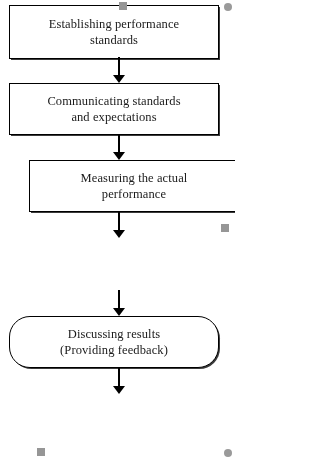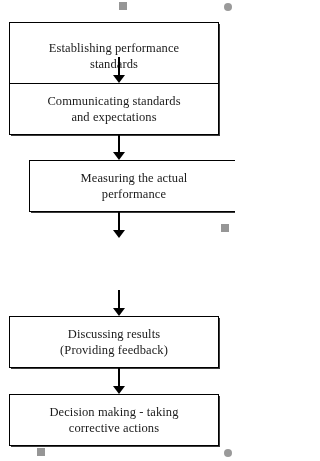--- a/index.html
+++ b/index.html
@@ -39,25 +39,25 @@
   .flow-box .box-text {
     font-size: 12.5px;
     line-height: 16px;
     color: #1a1a1a;
     letter-spacing: 0.1px;
     padding: 0 6px;
     white-space: pre-line;
   }
 
   
-  #box-1 { top: 22px;   height: 68px; }
+  #box-1 { top: 5px;   height: 54px; }
   #box-2 { top: 83px;  height: 52px; }
   #box-3 { top: 160px; height: 52px; margin-left: 20px; }
   #box-4 { top: 238px; height: 52px; }
-  #box-5 { top: 316px; height: 52px; }
+  #box-5 { top: 316px; height: 52px; border-radius: 21px; }
   #box-6 { top: 394px; height: 52px; }
 
   
   .connector {
     position: absolute;
     left: 113px;
     width: 12px;
   }
   .connector .shaft {
     position: absolute;
@@ -152,24 +152,20 @@
   <div class="flow-box" id="box-5">
     <span class="box-text">Discussing results
 (Providing feedback)</span>
   </div>
 
   <div class="connector" id="conn-5">
     <div class="shaft"></div>
     <div class="head"></div>
   </div>
 
-  <div class="flow-box" id="box-6">
-    <span class="box-text">Decision making - taking
-corrective actions</span>
-  </div>
 
   <div class="handle square" id="handle-top-center"></div>
   <div class="handle round" id="handle-top-right"></div>
   <div class="handle square" id="handle-mid-right"></div>
   <div class="handle square" id="handle-bottom-left"></div>
   <div class="handle round" id="handle-bottom-right"></div>
 
 </div>
 
 </body></html>

